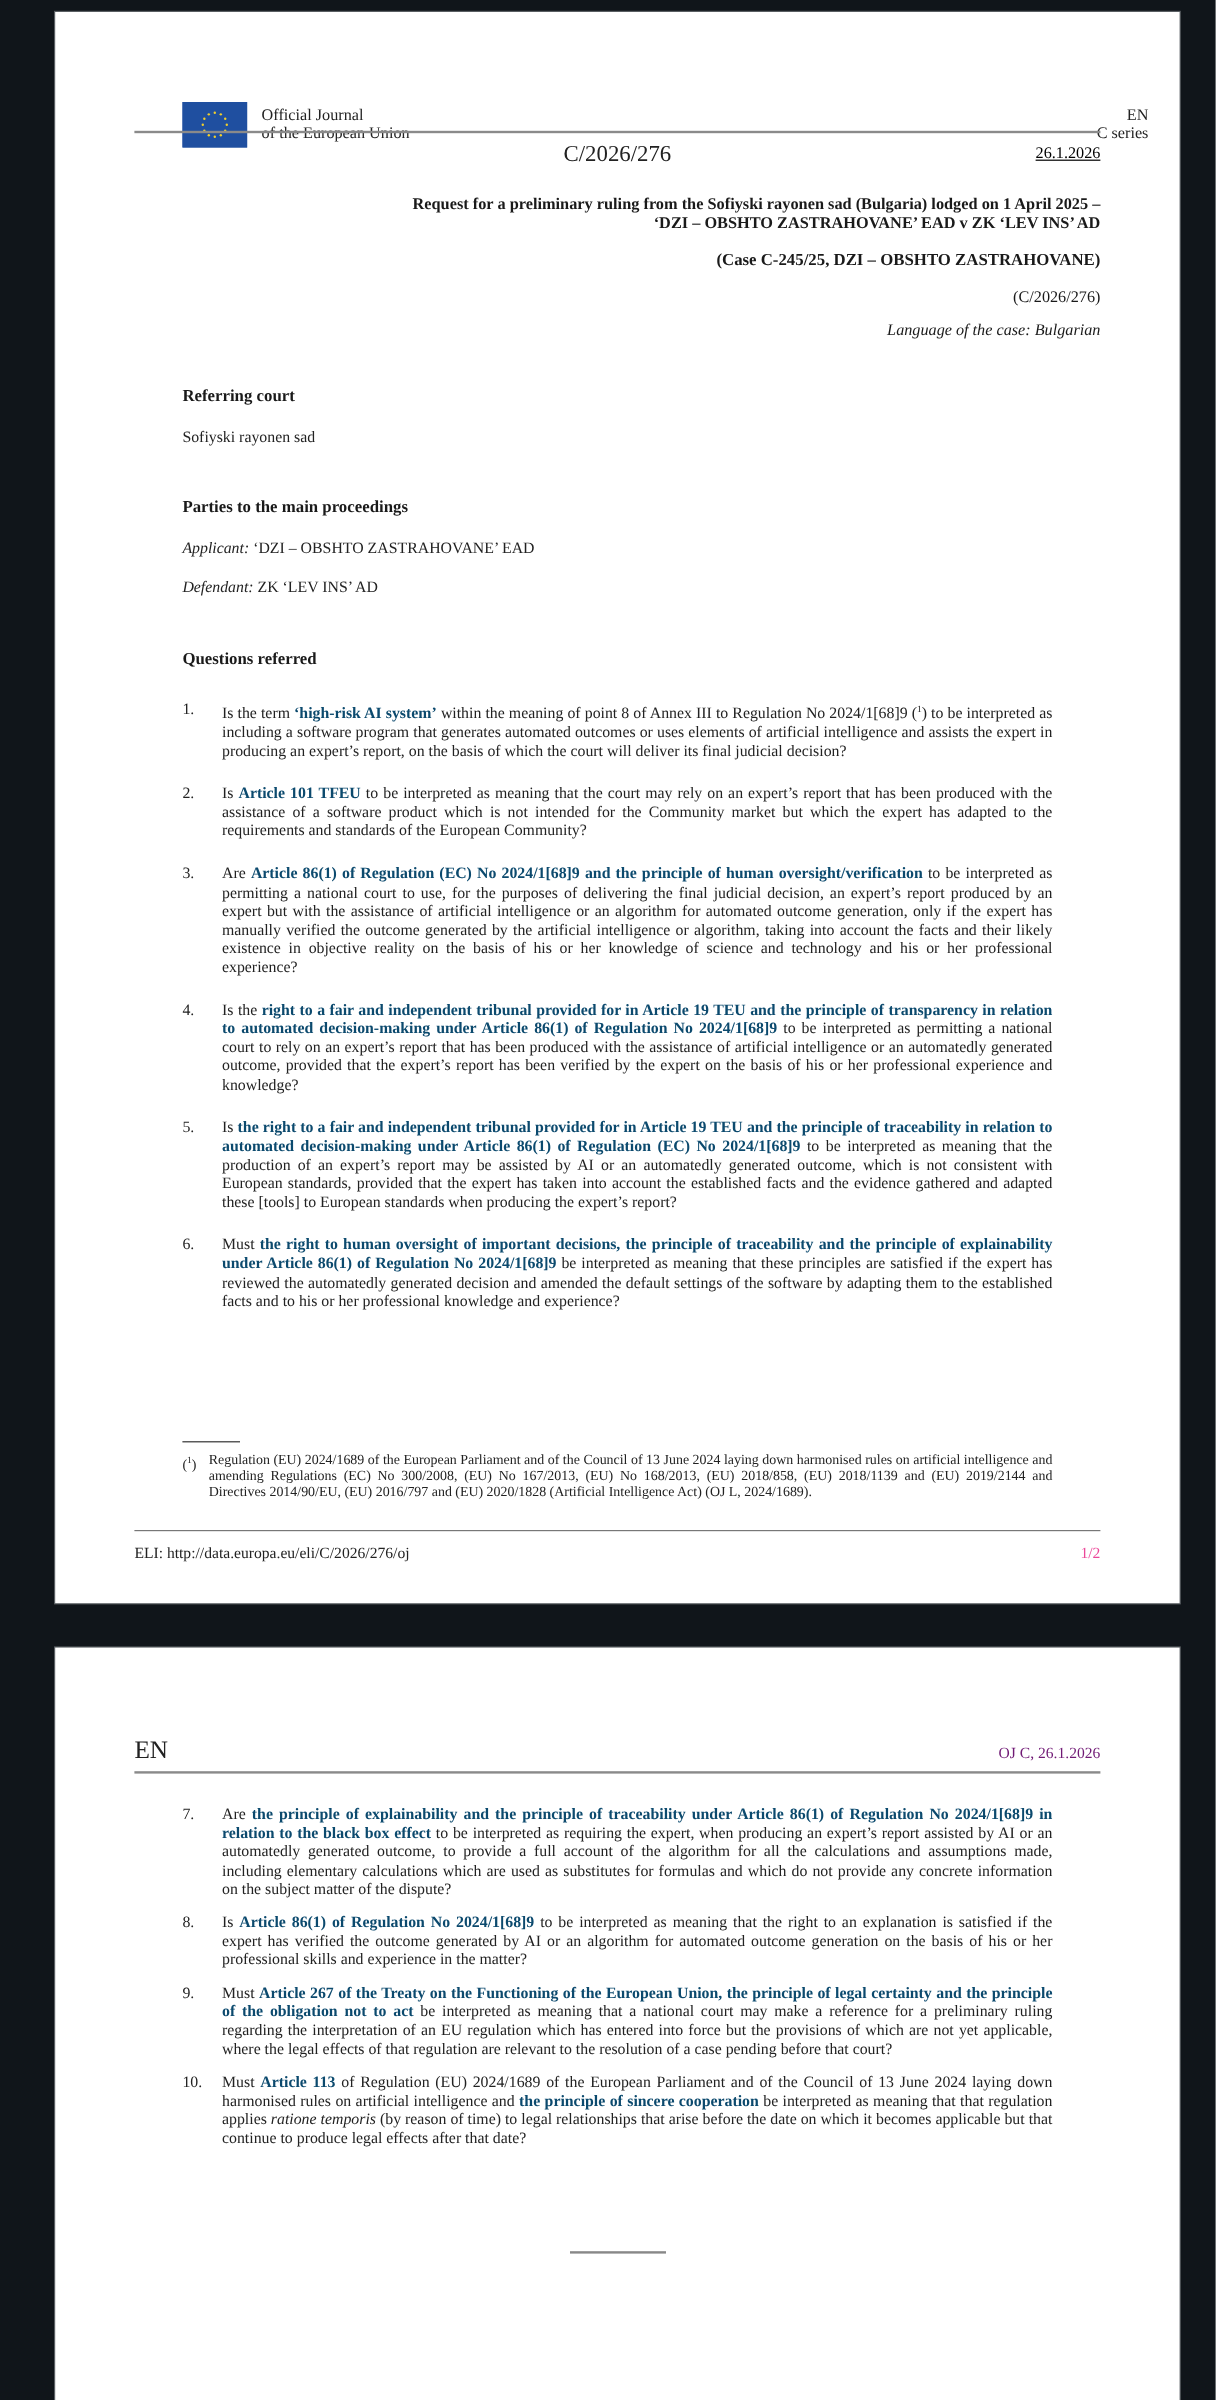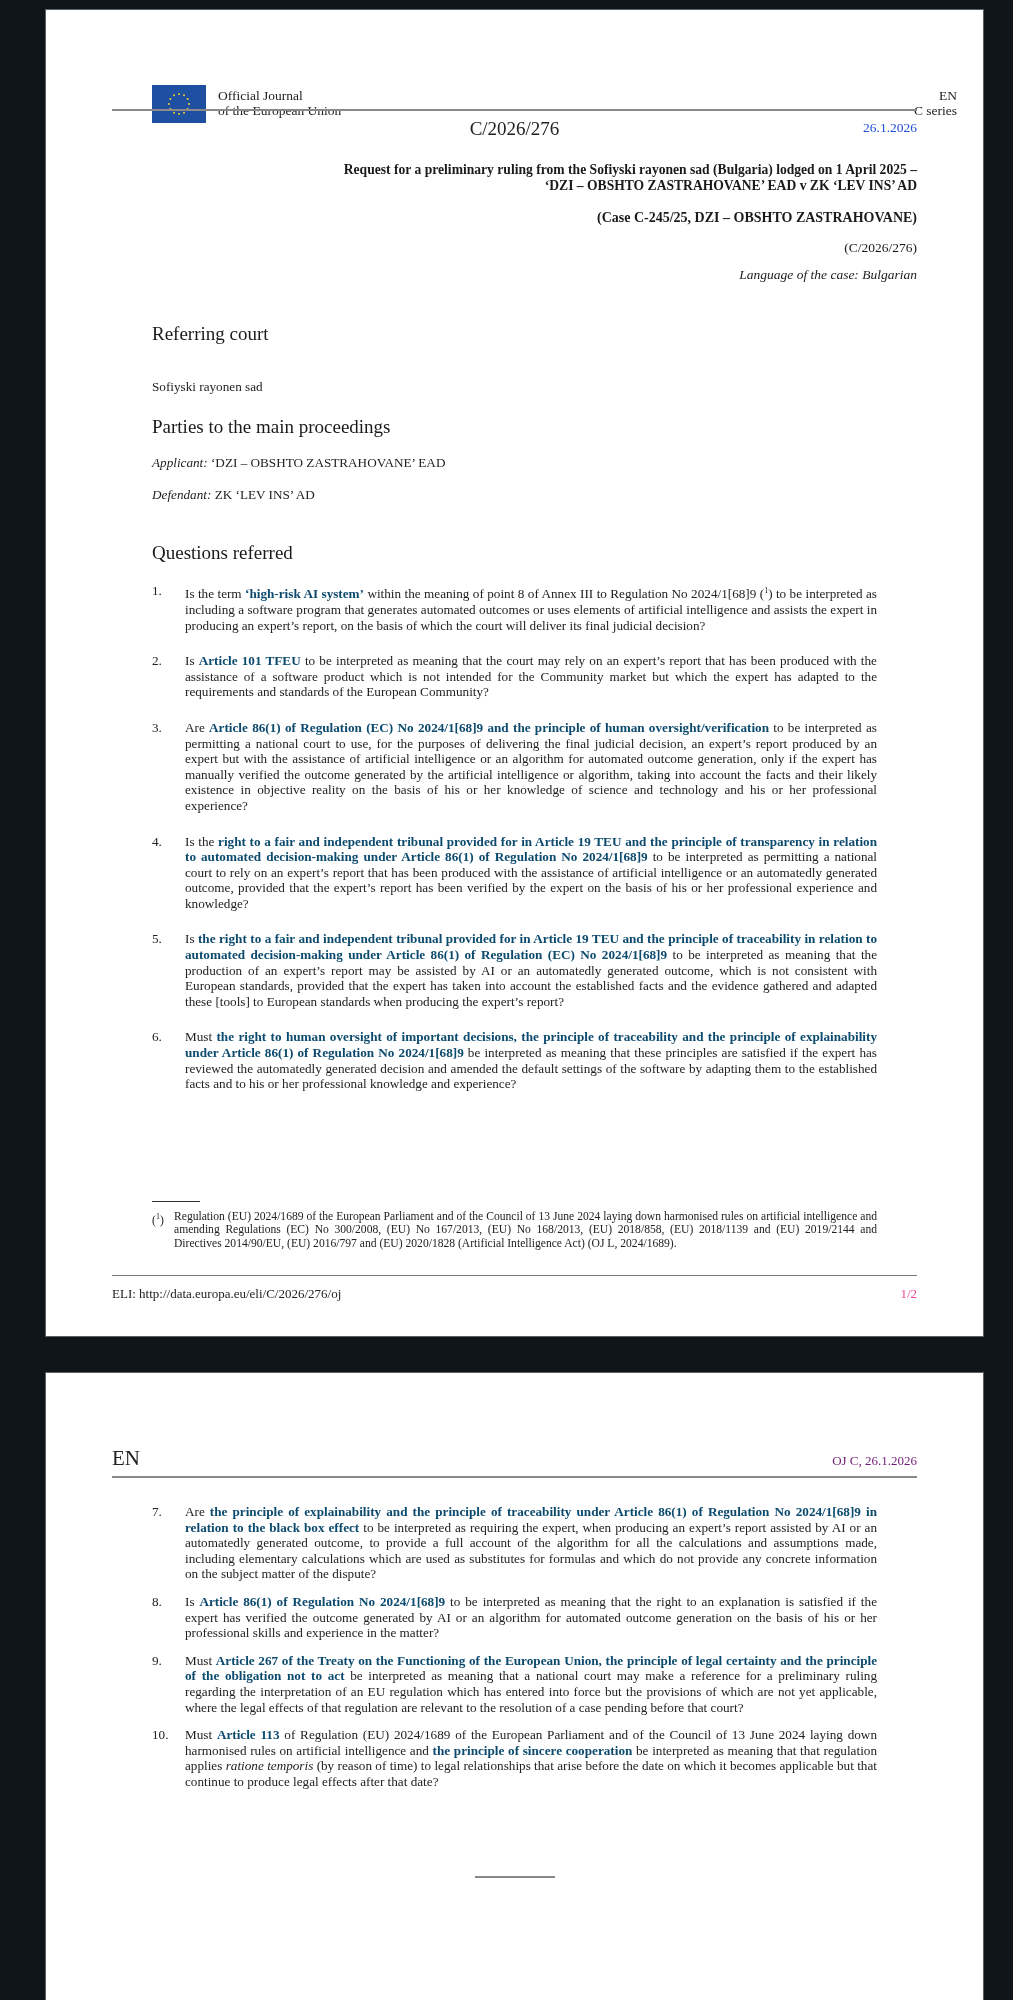--- a/index.html
+++ b/index.html
@@ -24,30 +24,30 @@
   .oj-head { top: 66px; height: 50px; margin-left: 40px; }
   .eu-flag {
     position: absolute; left: 0; top: 9px; width: 54px; height: 38px;
     background: #1f4fa0;
   }
   .eu-flag svg { width: 54px; height: 38px; display: block; }
   .oj-title { position: absolute; left: 66px; top: 12px; font-size: 13.5px; line-height: 15px; color: #222; }
   .oj-right { position: absolute; right: 0; top: 12px; text-align: right; font-size: 13.5px; line-height: 15px; color: #222; }
   .rule-thick { position: absolute; left: 66px; width: 805px; height: 2px; background: #8a8a8a; }
   .doc-number { position: absolute; left: 0; width: 937px; text-align: center; font-size: 19px; color: #222; }
-  .doc-date { position: absolute; right: 66px; font-size: 13.5px; color: #1d4ed8; }
+  .doc-date { position: absolute; right: 66px; font-size: 13.5px; color: #000000; text-decoration: underline; }
 
   .center-block { position: absolute; left: 66px; width: 805px; text-align: right; }
   .title-bold { font-weight: bold; font-size: 13.6px; line-height: 16px; }
   .case-line { font-weight: bold; font-size: 14px; }
   .plain-center { font-size: 13.5px; }
   .italic-center { font-size: 13.5px; font-style: italic; }
 
   .section { position: absolute; left: 106px; width: 725px; font-size: 13.5px; }
-  .sec-head { font-weight: normal; font-size: 19px; }
+  .sec-head { font-weight: bold; font-size: 14px; }
   .sec-text { font-size: 13.2px; color: #222; }
   .it { font-style: italic; }
 
   .qlist { position: absolute; left: 106px; width: 725px; }
   .q {
     position: relative; padding-left: 33px; font-size: 13.2px; line-height: 15.6px;
     text-align: justify; color: #222;
   }
   .q .num { position: absolute; left: 0; top: 0; }
   .q b { font-weight: bold; color: #0c4a6e; }
@@ -108,21 +108,21 @@
   <div class="center-block" style="top:152px;">
     <div class="title-bold">Request for a preliminary ruling from the Sofiyski rayonen sad (Bulgaria) lodged on 1 April 2025 –</div>
     <div class="title-bold">‘DZI – OBSHTO ZASTRAHOVANE’ EAD v ZK ‘LEV INS’ AD</div>
   </div>
   <div class="center-block case-line" style="top:200px;">(Case C-245/25, DZI – OBSHTO ZASTRAHOVANE)</div>
   <div class="center-block plain-center" style="top:230px;">(C/2026/276)</div>
   <div class="center-block italic-center" style="top:257px;">Language of the case: Bulgarian</div>
 
   <div class="section" style="top:313px;">
     <div class="sec-head">Referring court</div>
-    <div class="sec-text" style="margin-top:34px;">Sofiyski rayonen sad</div>
+    <div class="sec-text" style="margin-top:17px;">Sofiyski rayonen sad</div>
   </div>
 
   <div class="section" style="top:532px;">
     <div class="sec-head">Questions referred</div>
   </div>
 
   <div class="section" style="top:406px;">
     <div class="sec-head">Parties to the main proceedings</div>
     <div class="sec-text" style="margin-top:17px;">
       <span class="it">Applicant:</span><span> ‘DZI – OBSHTO ZASTRAHOVANE’ EAD</span>

